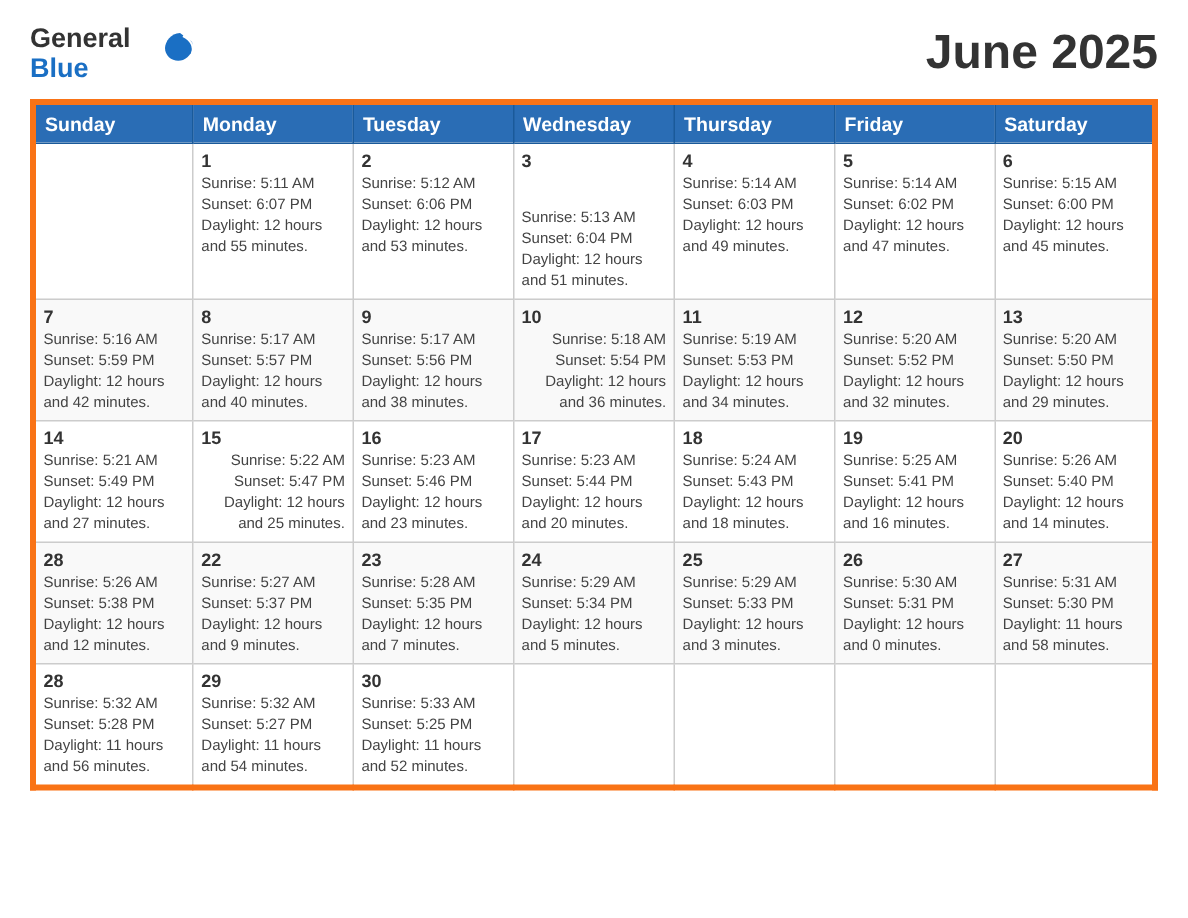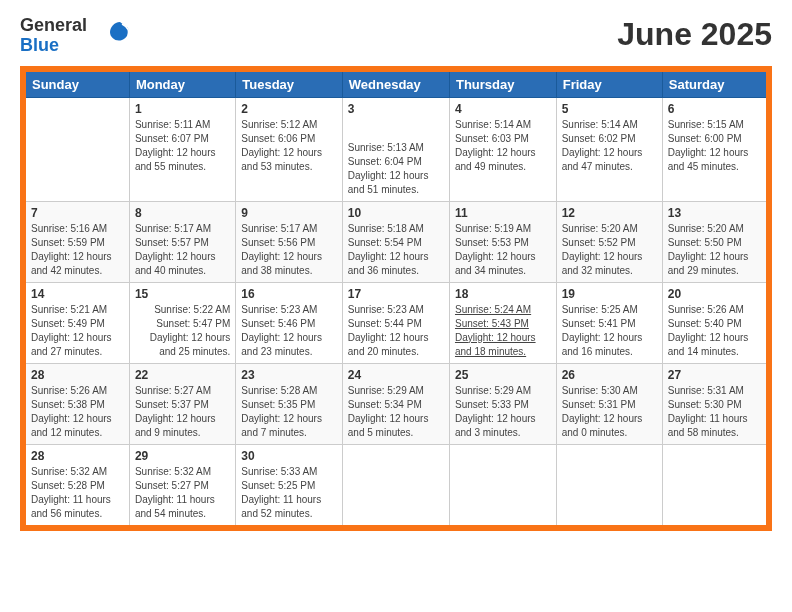--- a/index.html
+++ b/index.html
@@ -52,21 +52,21 @@
       font-weight: bold;
       color: #333;
     }
     .location {
       font-size: 14px;
       color: #555;
     }
     .calendar {
       width: 100%;
       border-collapse: collapse;
-      border: 6px solid #f97316;
+      border: 4px solid #f97316;
       padding-left: 19px;
     }
     .calendar th {
       background-color: #2a6db5;
       color: #fff;
       text-align: left;
       padding: 5px 6px;
       font-size: 13px;
       border: 1px solid #1a5a9a;
     }
@@ -197,21 +197,21 @@
           </td>
           <td>
             <span class="day-num">9</span>
             <div class="day-info" style="white-space: pre-line;">Sunrise: 5:17 AM
 Sunset: 5:56 PM
 Daylight: 12 hours
 and 38 minutes.</div>
           </td>
           <td>
             <span class="day-num">10</span>
-            <div class="day-info" style="white-space: pre-line;">Sunrise: 5:18 AM
+            <div class="day-info" style="white-space: pre-line; text-align: right;">Sunrise: 5:18 AM
 Sunset: 5:54 PM
 Daylight: 12 hours
 and 36 minutes.</div>
           </td>
           <td>
             <span class="day-num">11</span>
             <div class="day-info" style="white-space: pre-line;">Sunrise: 5:19 AM
 Sunset: 5:53 PM
 Daylight: 12 hours
 and 34 minutes.</div>
@@ -255,21 +255,21 @@
           </td>
           <td>
             <span class="day-num">17</span>
             <div class="day-info" style="white-space: pre-line;">Sunrise: 5:23 AM
 Sunset: 5:44 PM
 Daylight: 12 hours
 and 20 minutes.</div>
           </td>
           <td>
             <span class="day-num">18</span>
-            <div class="day-info" style="white-space: pre-line; text-decoration: underline;">Sunrise: 5:24 AM
+            <div class="day-info" style="white-space: pre-line;">Sunrise: 5:24 AM
 Sunset: 5:43 PM
 Daylight: 12 hours
 and 18 minutes.</div>
           </td>
           <td>
             <span class="day-num">19</span>
             <div class="day-info" style="white-space: pre-line;">Sunrise: 5:25 AM
 Sunset: 5:41 PM
 Daylight: 12 hours
 and 16 minutes.</div>

